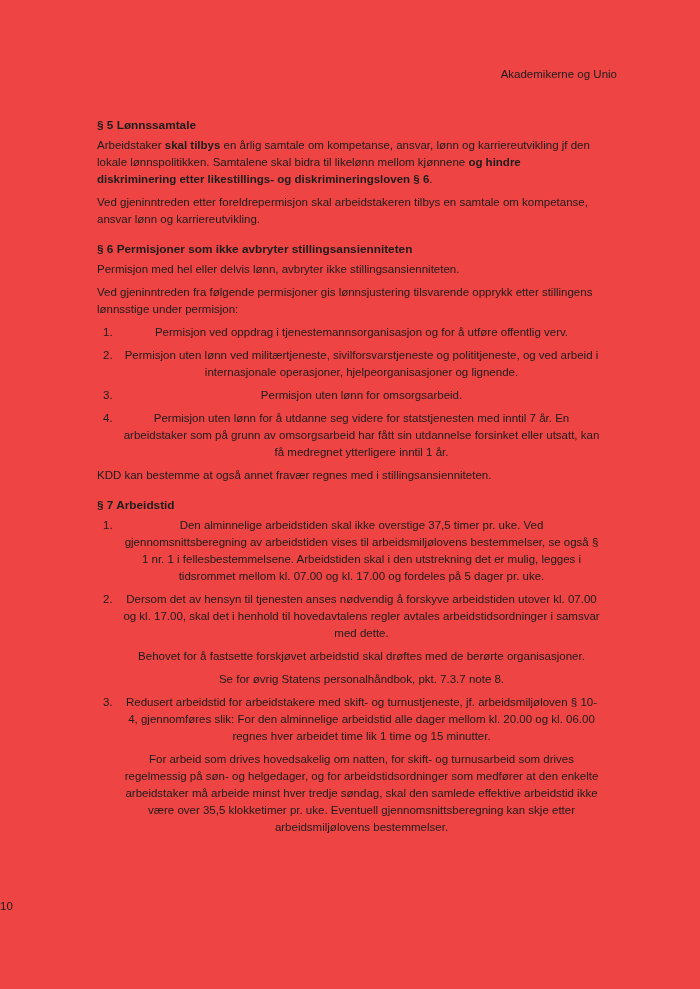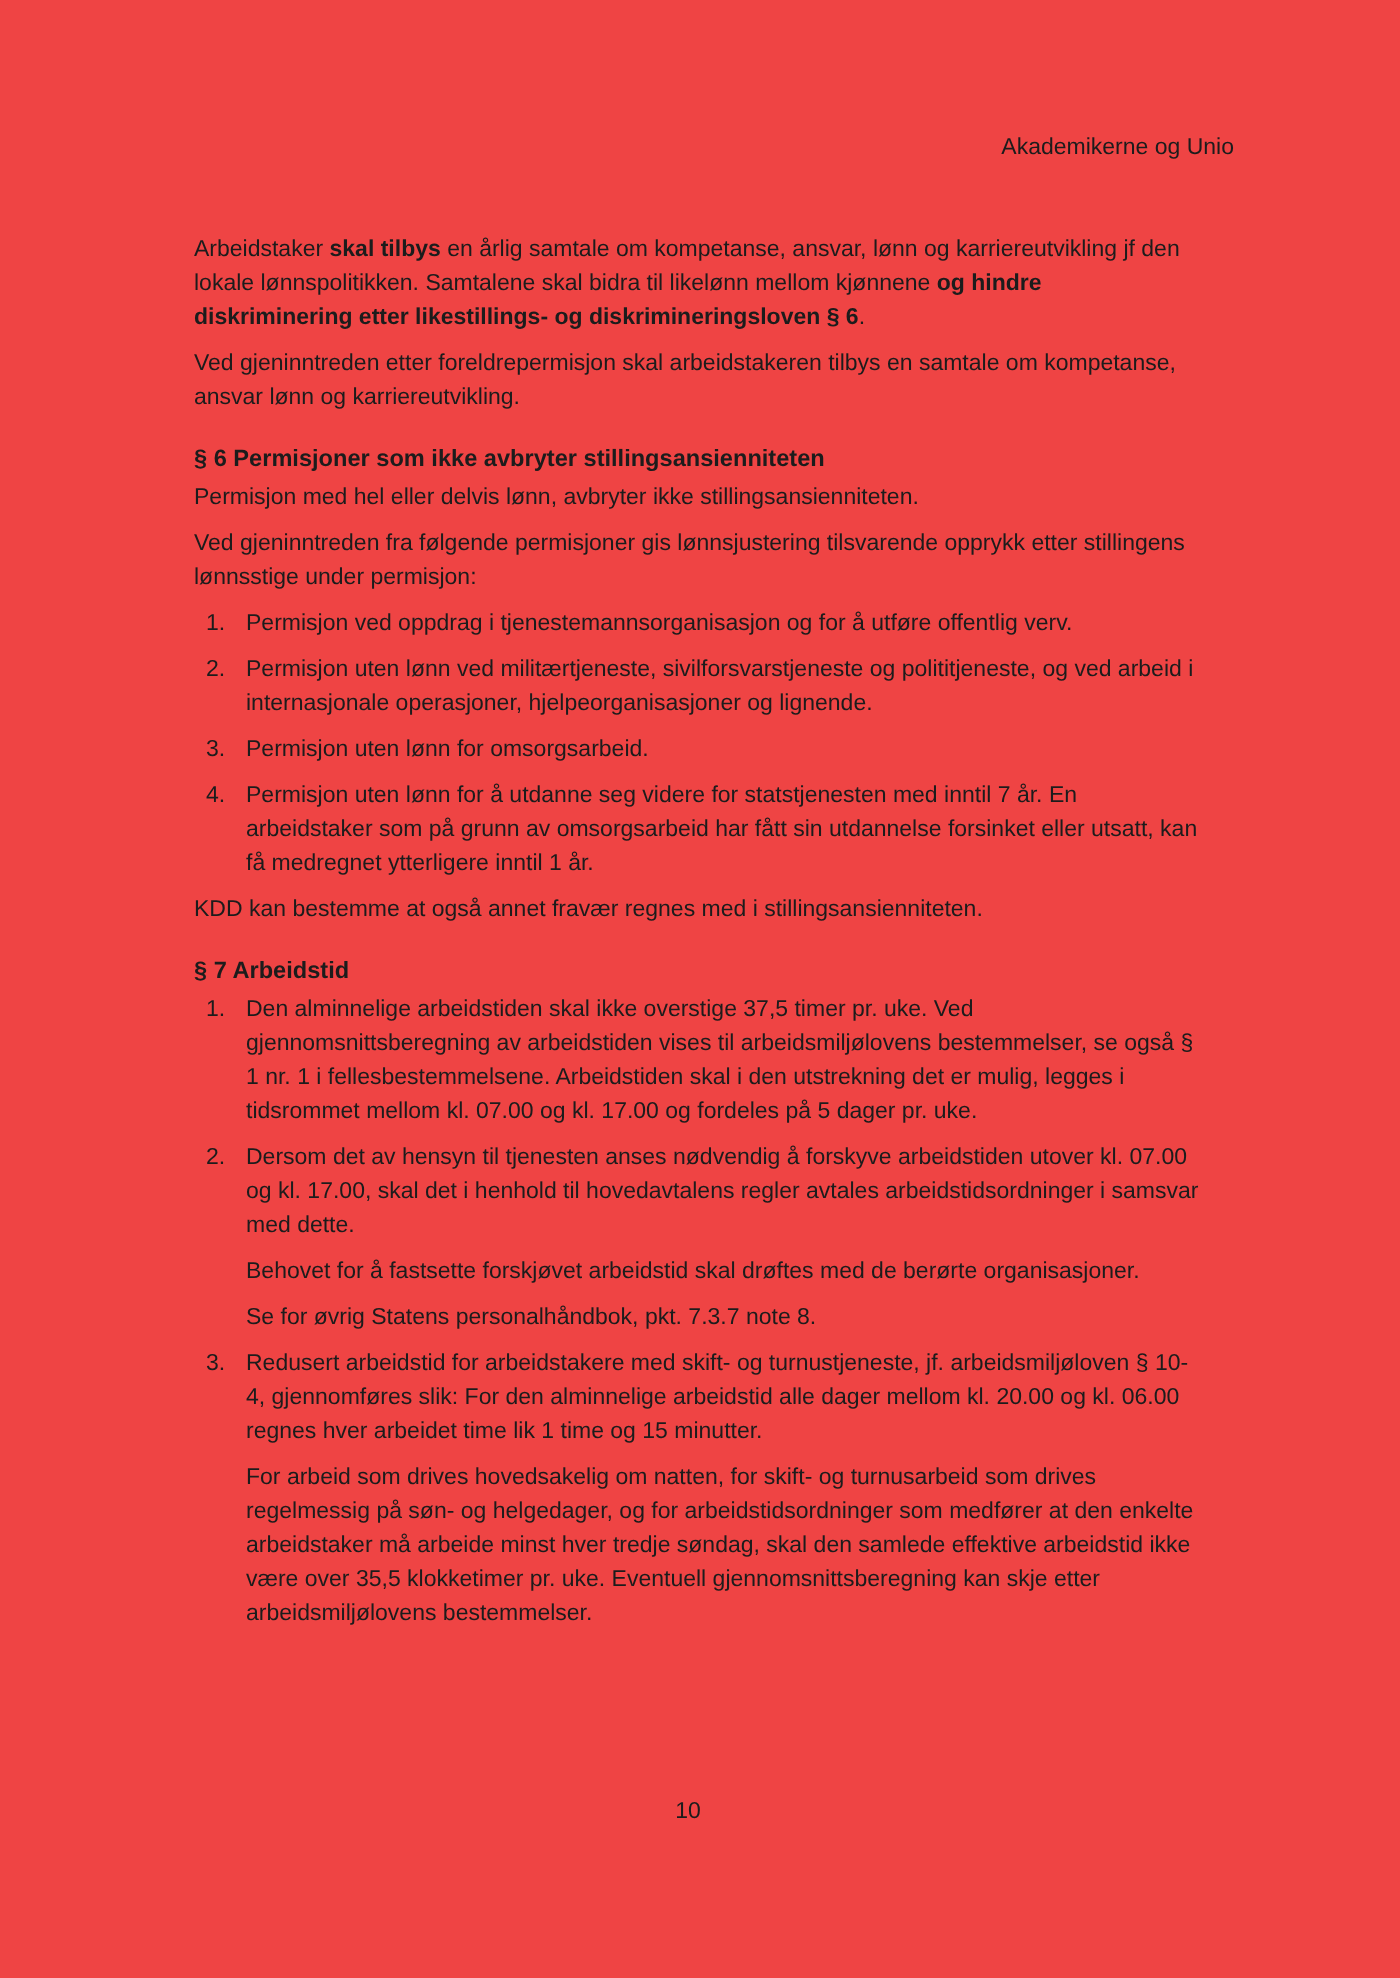--- a/index.html
+++ b/index.html
@@ -49,50 +49,52 @@
     display: flex;
     margin: 0 0 6px 0;
     padding-left: 6px;
   }
   .li .num {
     flex: 0 0 20px;
     width: 20px;
   }
   .li .litext {
     flex: 1;
+    text-align: center;
   }
   .li .litext p {
     margin: 0 0 6px 0;
   }
   .li .litext p:last-child {
     margin-bottom: 0;
   }
   b.bseg {
     font-weight: bold;
   }
   .pagenum {
     position: absolute;
     top: 898px;
     left: 0;
     width: 688px;
-    text-align: center;
+    text-align: left;
   }
 </style>
 </head>
 <body>
 
 <div class="page">
 
   <div class="header">
     <span>Akademikerne og Unio</span>
   </div>
 
   <div class="body-text">
 
     <div class="section" style="margin-top:0">
+      <h2 class="section-heading">§ 5 Lønnssamtale</h2>
       <p class="para"><span>Arbeidstaker </span><b class="bseg">skal tilbys</b><span> en årlig samtale om kompetanse, ansvar, lønn og karriereutvikling jf den lokale lønnspolitikken. Samtalene skal bidra til likelønn mellom kjønnene </span><b class="bseg">og hindre diskriminering etter likestillings- og diskrimineringsloven § 6</b><span>.</span></p>
       <p class="para">Ved gjeninntreden etter foreldrepermisjon skal arbeidstakeren tilbys en samtale om kompetanse, ansvar lønn og karriereutvikling.</p>
     </div>
 
     <div class="section">
       <h2 class="section-heading">§ 6 Permisjoner som ikke avbryter stillingsansienniteten</h2>
       <p class="para">Permisjon med hel eller delvis lønn, avbryter ikke stillingsansienniteten.</p>
       <p class="para">Ved gjeninntreden fra følgende permisjoner gis lønnsjustering tilsvarende opprykk etter stillingens lønnsstige under permisjon:</p>
 
       <div class="li">

